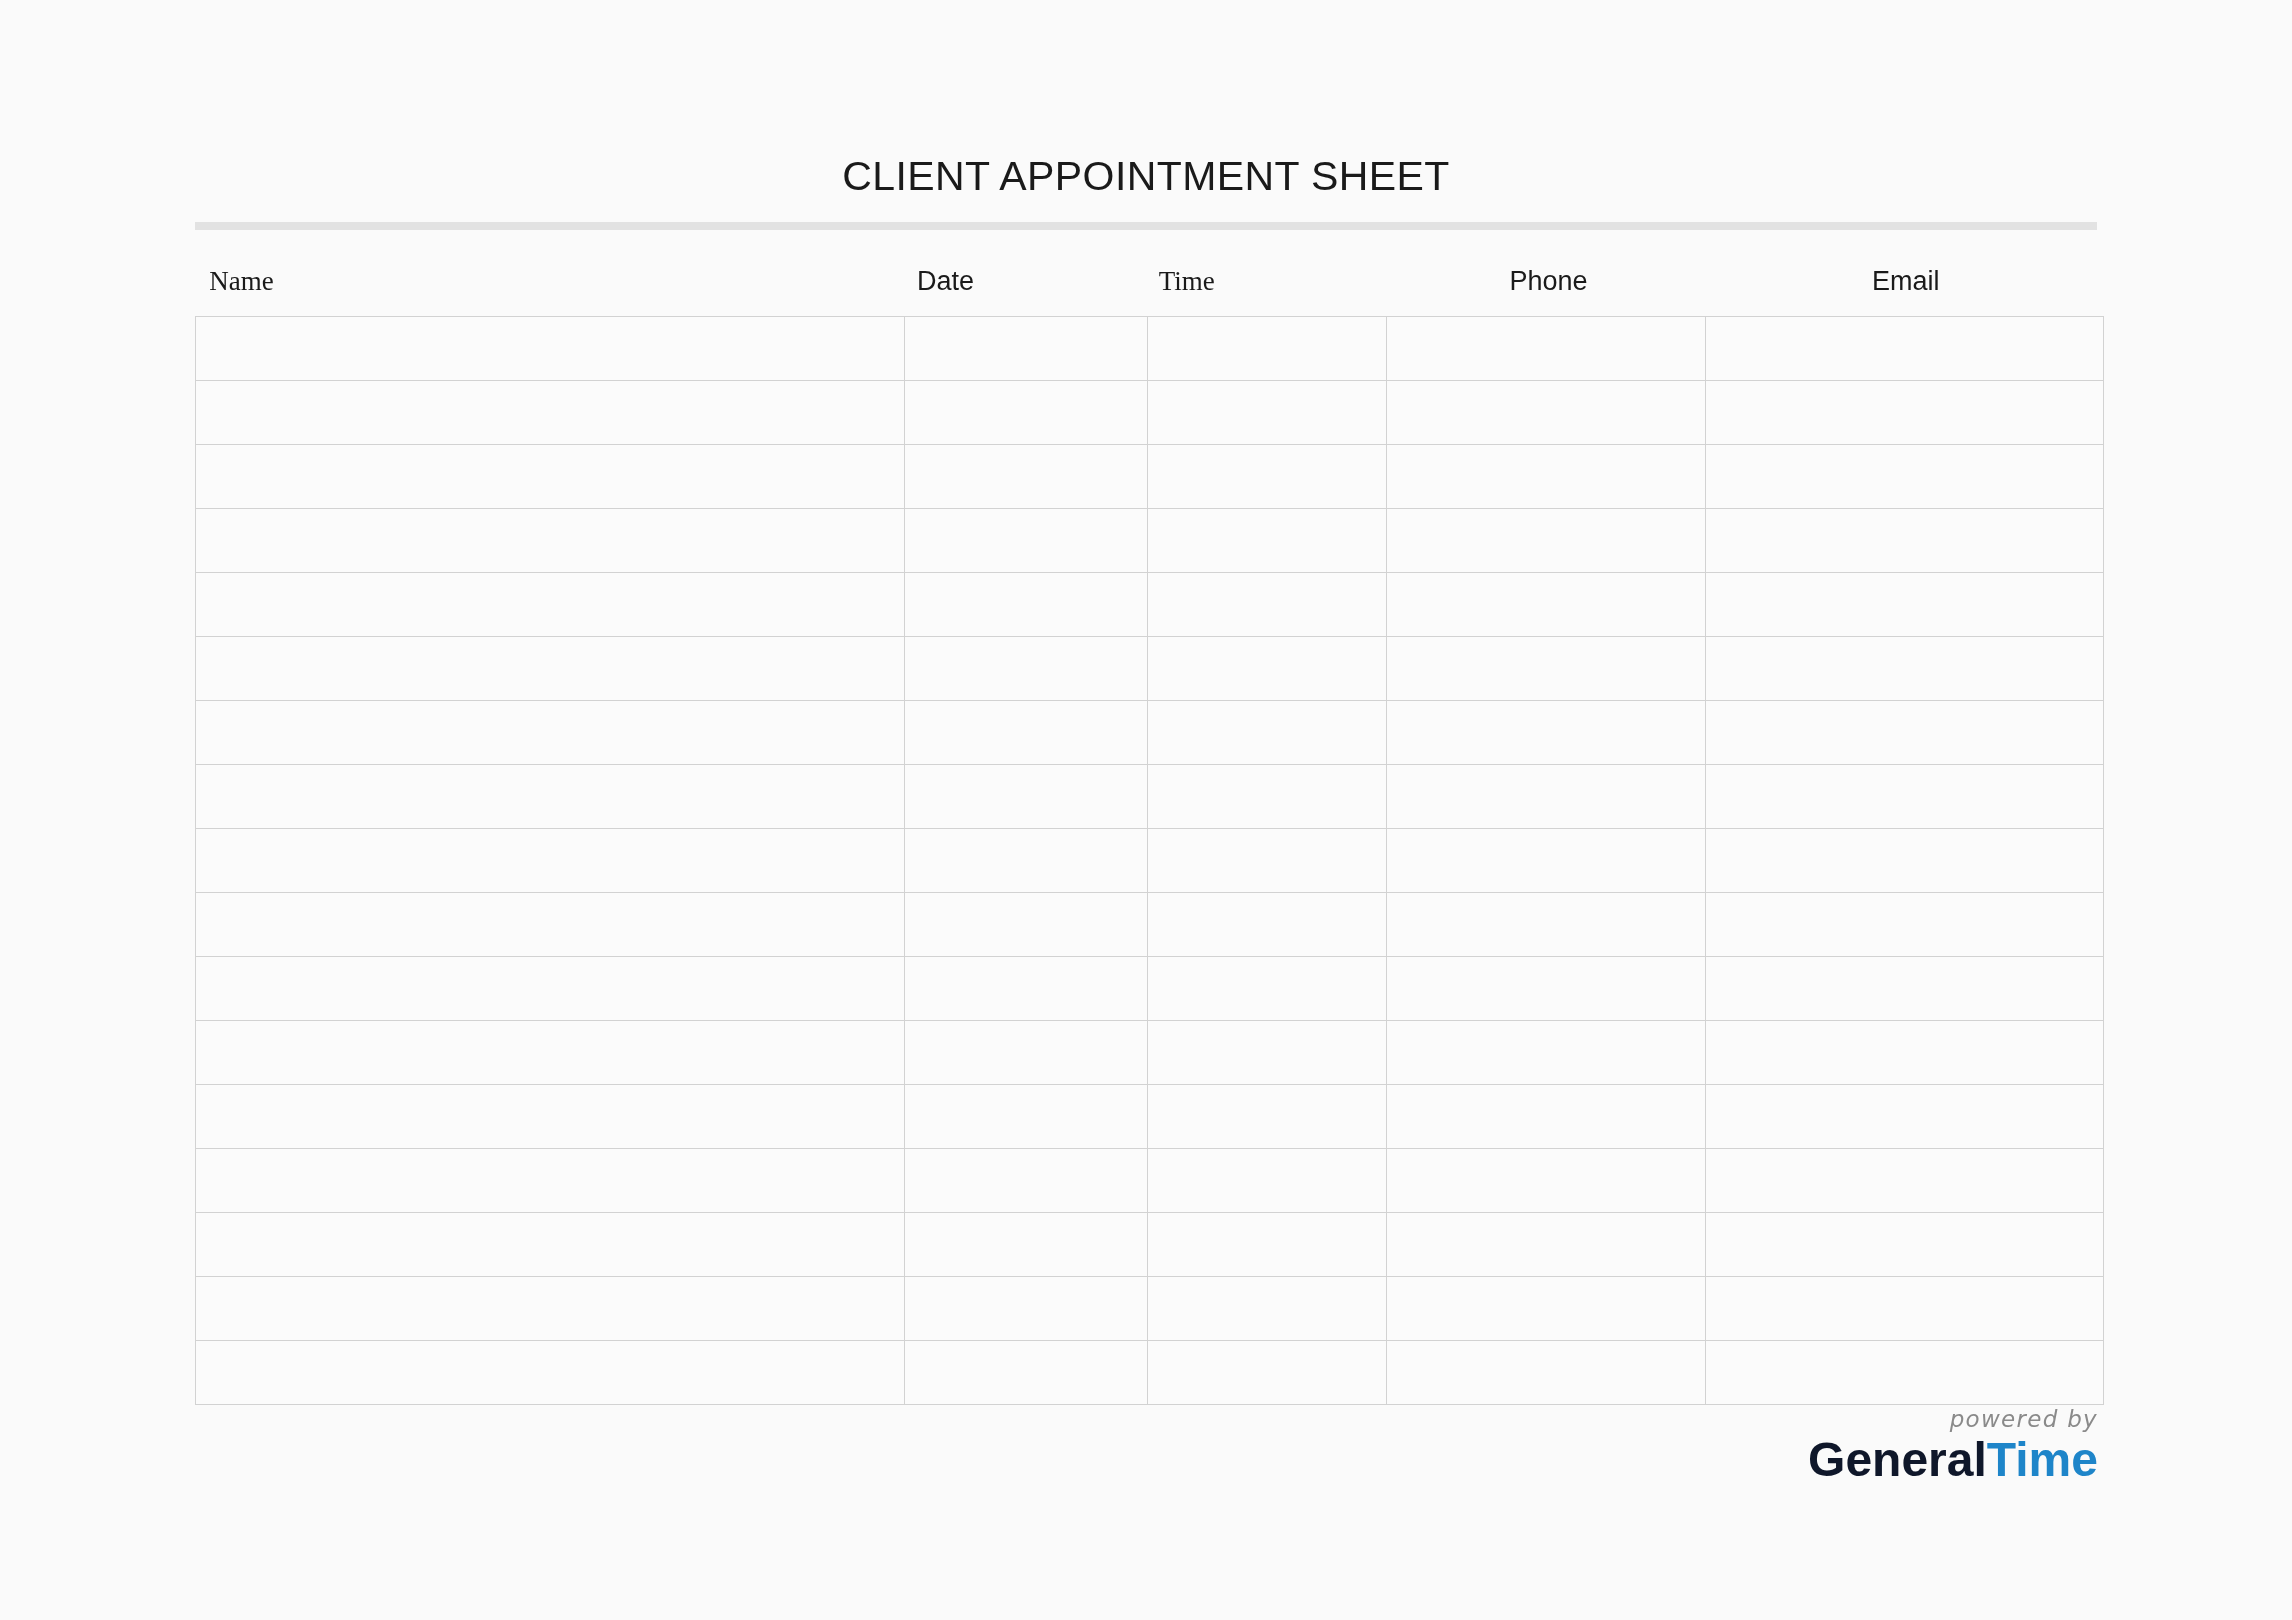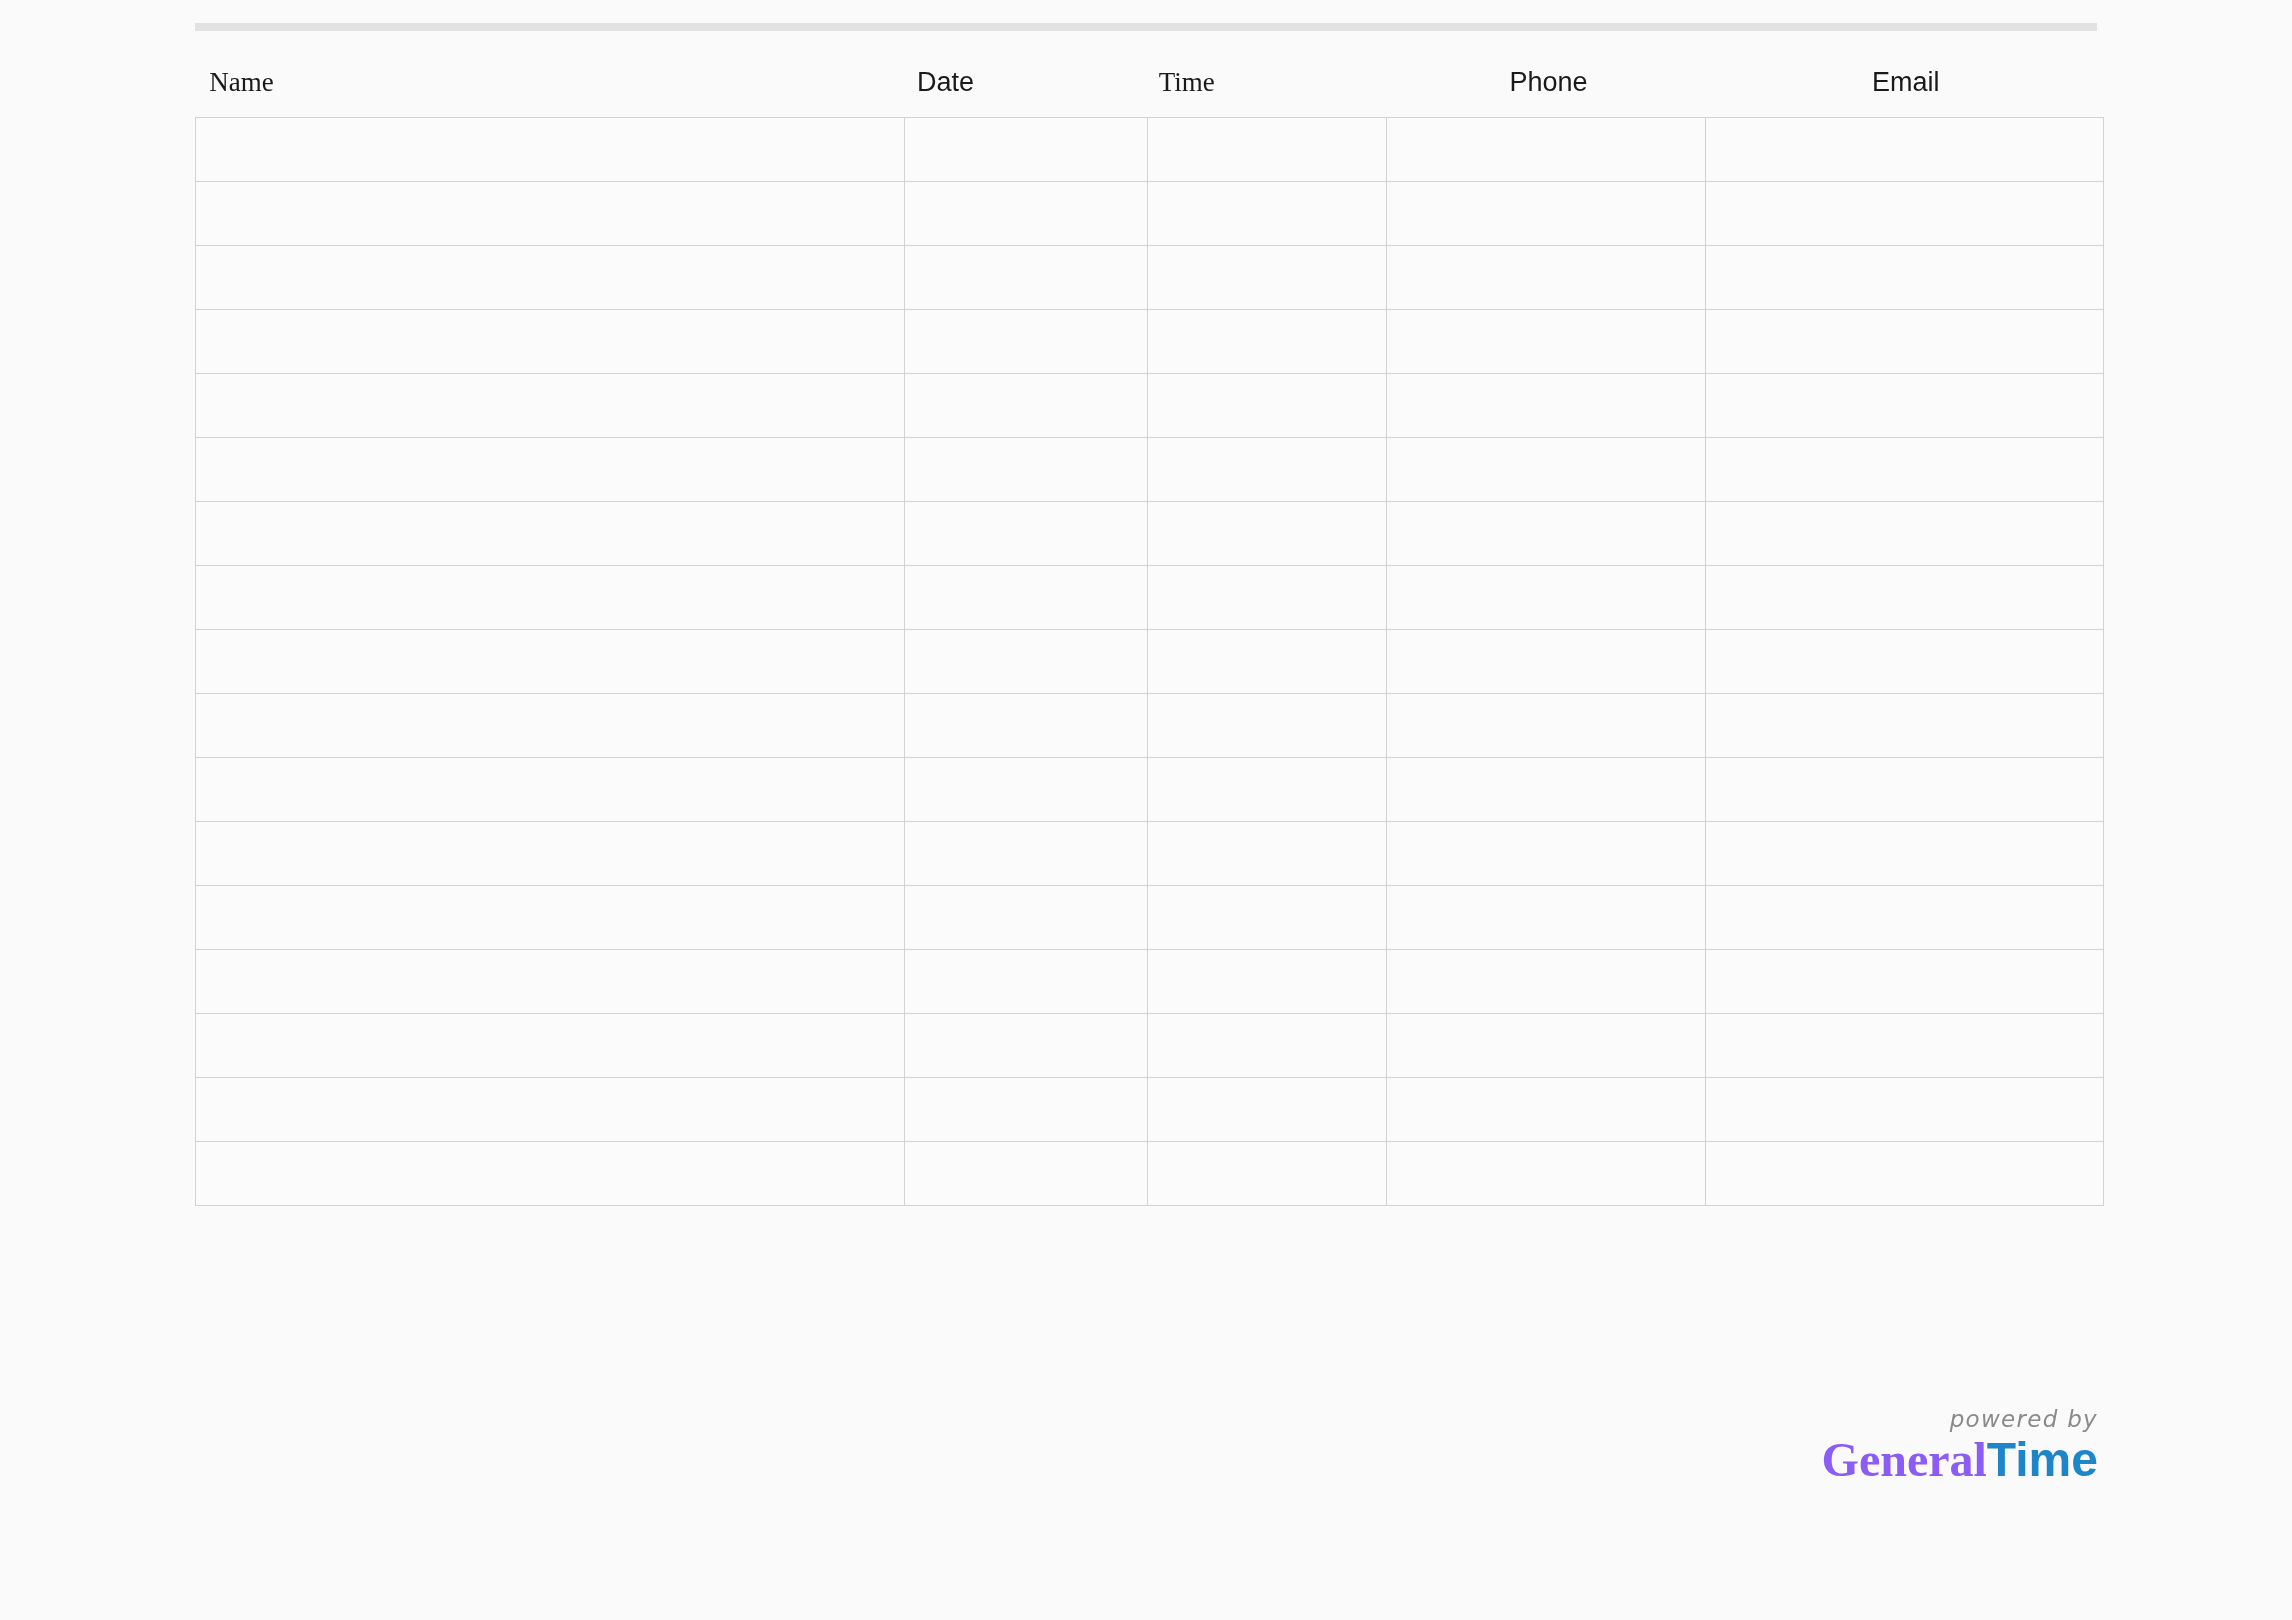--- a/index.html
+++ b/index.html
@@ -94,29 +94,30 @@
     margin-bottom: 1.8px;
     font-family: "DejaVu Sans", sans-serif;
     font-style: italic;
   }
   .brand {
     font-size: 48px;
     font-weight: 700;
     line-height: 1.1;
     white-space: nowrap;
   }
-  .brand .general { color: #8b5cf6; font-family: Liberation Serif, serif; }
+  .brand .general { color: #0f172a; }
   .brand .blue { color: #1e85c9; }
 </style>
 </head>
 <body>
 
 <div class="page">
   <div class="sheet">
 
+    <div class="title">CLIENT APPOINTMENT SHEET</div>
     <div class="title-rule"></div>
 
     <div class="col-headers">
       <div class="ch ch-name">Name</div>
       <div class="ch ch-date">Date</div>
       <div class="ch ch-time">Time</div>
       <div class="ch ch-phone">Phone</div>
       <div class="ch ch-email">Email</div>
     </div>
 

